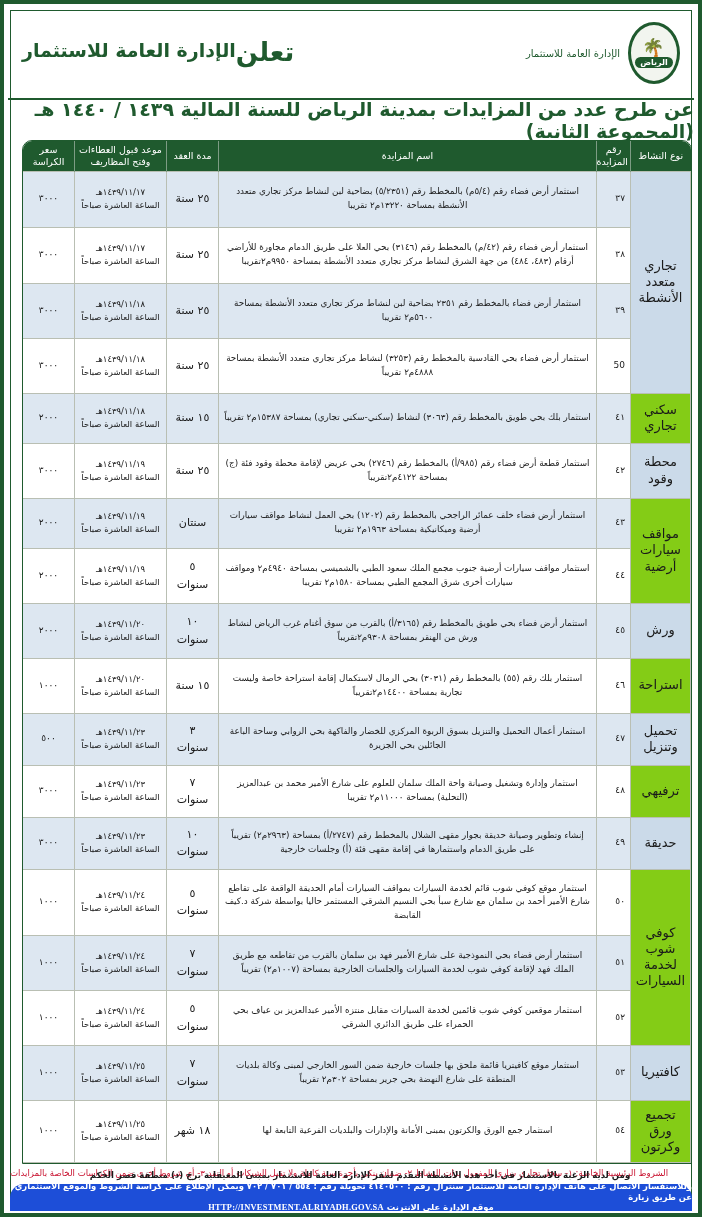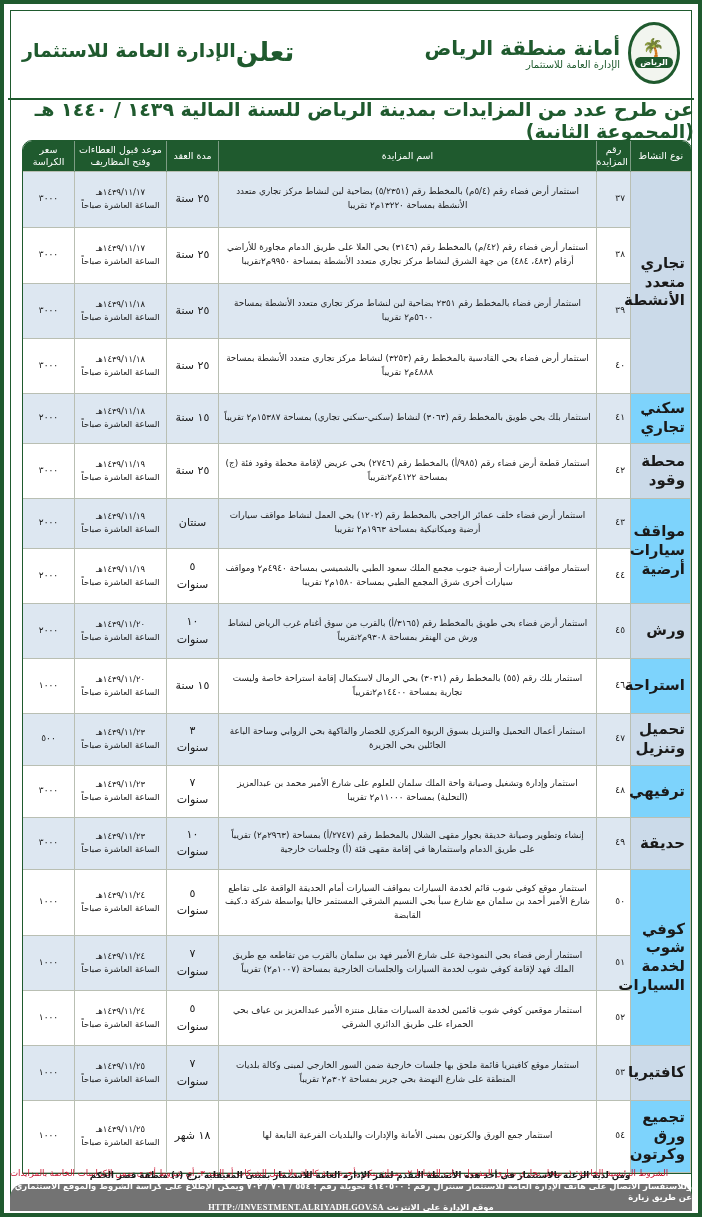--- a/index.html
+++ b/index.html
@@ -62,61 +62,60 @@
   th {
     background: #1f5a2e; color: #fff; font-size: 9.5px; font-weight: normal;
     height: 30px; border-left: 1px solid #7d9c84; line-height: 1.25; padding: 1px 2px;
   }
   td {
     border: 1px solid #b9bfb3; font-size: 9px; vertical-align: middle;
     padding: 3px 5px; line-height: 1.55;
   }
   tr.shade td.c-name, tr.shade td.c-num, tr.shade td.c-dur, tr.shade td.c-date, tr.shade td.c-price { background: #dde7f1; }
   tr.plain td.c-name, tr.plain td.c-num, tr.plain td.c-dur, tr.plain td.c-date, tr.plain td.c-price { background: #ffffff; }
-  td.c-type { font-size: 15px; font-weight: bold; text-align: right; line-height: 1.25; color: #1a1a1a; }
+  td.c-type { font-size: 13px; font-weight: normal; text-align: center; line-height: 1.25; color: #1a1a1a; }
   td.type-blue { background: #cbdae9; }
-  td.type-gray { background: #7dd3fc; margin-top: 28px; }
+  td.type-gray { background: #84cc16; margin-top: 28px; }
   td.c-num { text-align: center; font-size: 9px; padding-left: 24px; }
   td.c-name { text-align: center; font-size: 8.8px; }
   td.c-dur { text-align: center; font-size: 11px; }
   td.c-date { text-align: center; font-size: 8.5px; line-height: 1.5; }
   td.c-price { text-align: center; font-size: 9px; }
 
   
   .terms {
     position: absolute; left: 10px; right: 10px; top: 1155px;
     font-size: 8.6px; color: #c8102e; text-align: left; white-space: nowrap; margin-top: 13px;
   }
   .note {
     position: absolute; left: 28px; right: 10px; top: 1170px;
     font-size: 8.6px; font-weight: bold; color: #1a1a1a; text-align: center; white-space: nowrap;
   }
   .contact-bar {
     position: absolute; left: 10px; right: 10px; top: 1184px; height: 27px;
-    background: #737373; color: #fff; border-radius: 14px 14px 0 0;
+    background: #1d4ed8; color: #fff; border-radius: 14px 14px 0 0;
     display: flex; flex-direction: column; align-items: center; justify-content: center;
     font-size: 8.4px; font-weight: bold; line-height: 1.25;
   }
   .contact-bar .url { font-family: Liberation Serif, serif; letter-spacing: 0.3px; }
 </style>
 </head>
 <body>
 
 <div class="frame">
   <div class="inner-frame"></div>
 </div>
 
 <header class="header">
   <div class="logo-block">
     <div class="logo-circle">
       <span class="emblem">🌴</span>
       <span class="band">الرياض</span>
     </div>
     <div class="logo-text">
-      <span class="logo-title">أمانة منطقة الرياض</span>
       <span class="logo-sub">الإدارة العامة للاستثمار</span>
     </div>
   </div>
   <div class="announce">
     <span class="l1">تعلن</span>
     <span class="l2">الإدارة العامة للاستثمار</span>
   </div>
 </header>
 
 <div class="title-bar">
@@ -169,21 +168,21 @@
           <td class="c-num">٣٩</td>
           <td class="c-name">استثمار أرض فضاء بالمخطط رقم ٢٣٥١ بضاحية لبن لنشاط مركز تجاري متعدد الأنشطة بمساحة ٥٦٠٠م٢ تقريبا</td>
           <td class="c-dur">٢٥ سنة</td>
           <td class="c-date">
             <div>١٤٣٩/١١/١٨هـ</div>
             <div>الساعة العاشرة صباحاً</div>
           </td>
           <td class="c-price">٣٠٠٠</td>
         </tr>
         <tr class="plain" style="height: 55px;">
-          <td class="c-num">٤٠</td>
+          <td class="c-num">50</td>
           <td class="c-name">استثمار أرض فضاء بحي القادسية بالمخطط رقم (٣٢٥٣) لنشاط مركز تجاري متعدد الأنشطة بمساحة ٤٨٨٨م٢ تقريباً</td>
           <td class="c-dur">٢٥ سنة</td>
           <td class="c-date">
             <div>١٤٣٩/١١/١٨هـ</div>
             <div>الساعة العاشرة صباحاً</div>
           </td>
           <td class="c-price">٣٠٠٠</td>
         </tr>
         <tr class="shade" style="height: 50px;">
           <td class="c-type type-gray" rowspan="1">سكني تجاري</td>
@@ -318,21 +317,21 @@
           <td class="c-type type-blue" rowspan="1">كافتيريا</td>
           <td class="c-num">٥٣</td>
           <td class="c-name">استثمار موقع كافيتريا قائمة ملحق بها جلسات خارجية ضمن السور الخارجي لمبنى وكالة بلديات المنطقة على شارع النهضة بحي جرير بمساحة ٣٠٢م٢ تقريباً</td>
           <td class="c-dur">٧ سنوات</td>
           <td class="c-date">
             <div>١٤٣٩/١١/٢٥هـ</div>
             <div>الساعة العاشرة صباحاً</div>
           </td>
           <td class="c-price">١٠٠٠</td>
         </tr>
-        <tr class="plain" style="height: 72px;">
+        <tr class="plain" style="height: 62px;">
           <td class="c-type type-gray" rowspan="1">تجميع ورق وكرتون</td>
           <td class="c-num">٥٤</td>
           <td class="c-name">استثمار جمع الورق والكرتون بمبنى الأمانة والإدارات والبلديات الفرعية التابعة لها</td>
           <td class="c-dur">١٨ شهر</td>
           <td class="c-date">
             <div>١٤٣٩/١١/٢٥هـ</div>
             <div>الساعة العاشرة صباحاً</div>
           </td>
           <td class="c-price">١٠٠٠</td>
         </tr>

